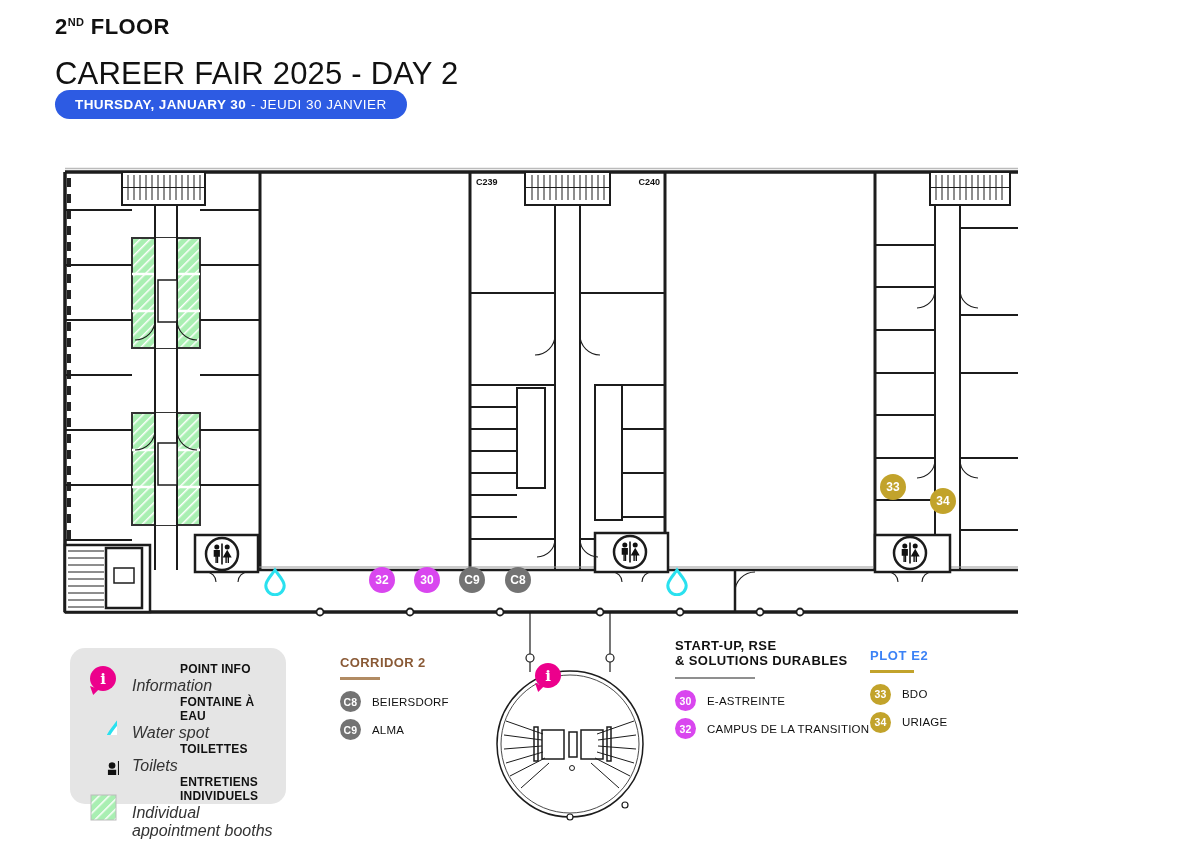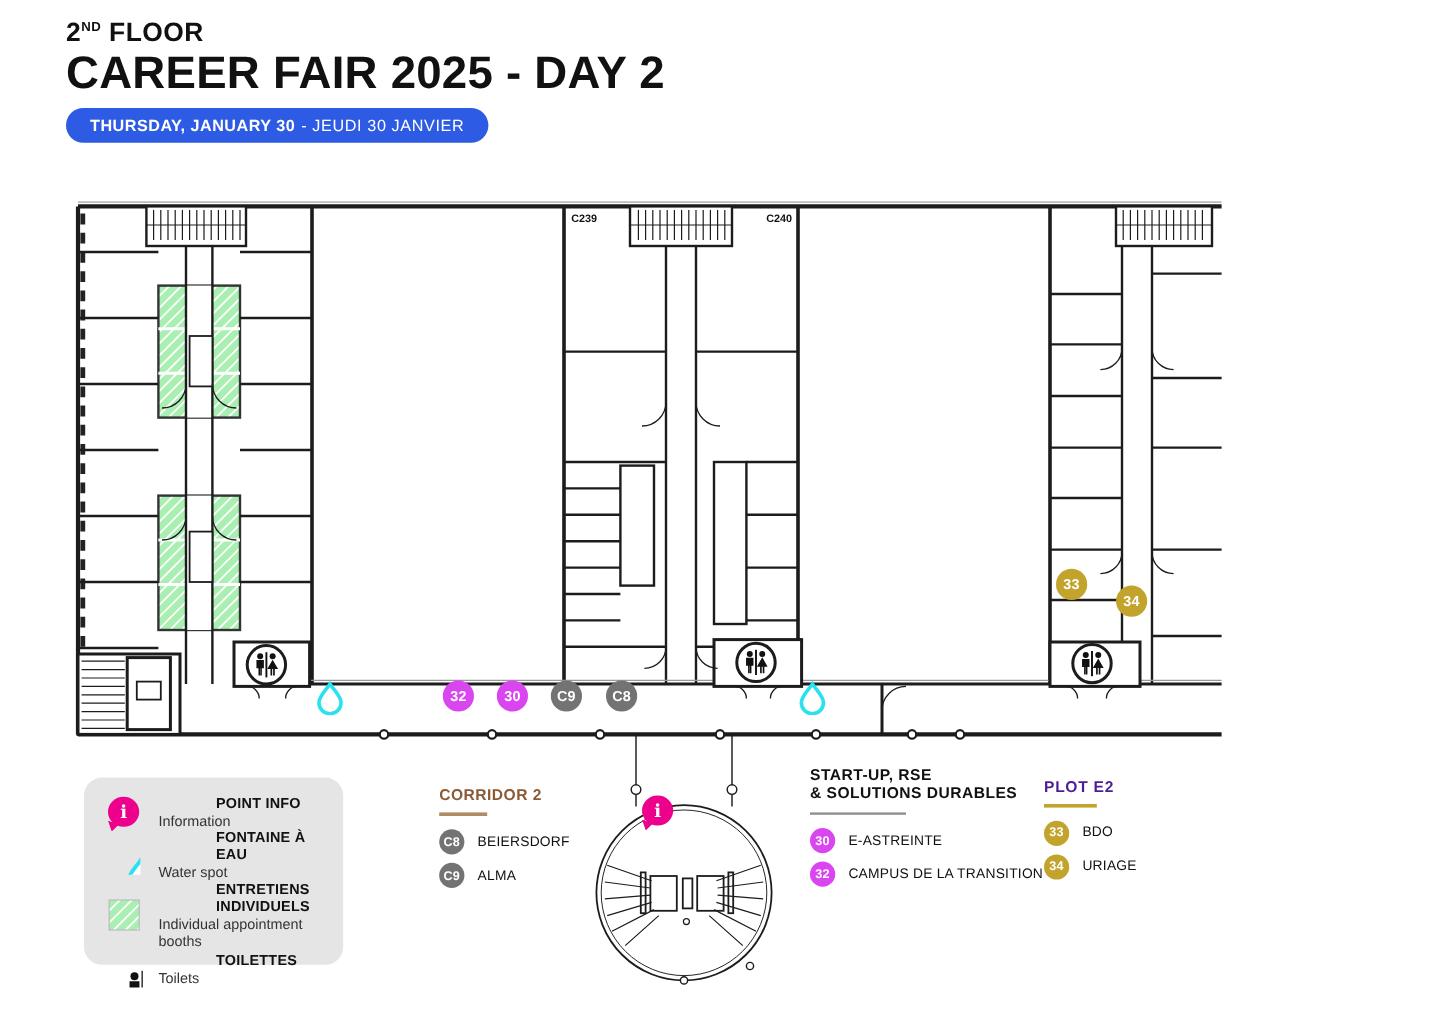--- a/index.html
+++ b/index.html
@@ -2,21 +2,21 @@
 <html><head>
 <meta charset="utf-8">
 <style>
   html,body{margin:0;padding:0;background:#fff;}
   .page{position:relative;width:1018px;height:843px;background:#fff;overflow:hidden;
         font-family:"Liberation Sans",sans-serif;color:#111;}
   
   .hdr{position:absolute;left:55px;top:14px;}
   .floor-line{font-size:22px;font-weight:800;letter-spacing:.4px;}
   .floor-line sup{font-size:11px;vertical-align:8px;}
-  .main-title{font-size:38px;font-weight:700;letter-spacing:.2px;margin-top:0;}
+  .main-title{font-size:31px;font-weight:400;letter-spacing:.2px;margin-top:16px;}
   .date-pill{position:absolute;left:55px;top:90px;height:29px;min-width:340px;box-sizing:border-box;
              background:#2d5be3;border-radius:16px;display:inline-flex;align-items:center;
              padding:12px 20px;color:#fff;font-size:13.5px;white-space:nowrap;}
   .date-pill .b{font-weight:800;letter-spacing:.4px;}
   .date-pill .l{font-weight:400;margin-left:5px;letter-spacing:.5px;}
   
   .plan-svg{position:absolute;left:60px;top:160px;}
   
   .badge{position:absolute;width:26px;height:26px;border-radius:50%;display:flex;align-items:center;
          justify-content:center;color:#fff;font-weight:700;font-size:12px;letter-spacing:.2px;}
@@ -28,30 +28,30 @@
   .info-bubble::after{content:"";position:absolute;left:0;bottom:-4px;width:9px;height:9px;
                background:#ec008c;clip-path:polygon(0 0,100% 35%,35% 100%);}
   .info-plan{position:absolute;left:535px;top:663px;}
   
   .keybox{position:absolute;left:70px;top:648px;width:216px;height:156px;background:#e5e5e5;
           border-radius:15px;box-sizing:border-box;padding:14px 10px 10px 16px;
           display:flex;flex-direction:column;justify-content:space-between;}
   .key-row{display:flex;align-items:center;gap:12px;}
   .key-ic{flex:0 0 34px;display:flex;justify-content:center;}
   .key-title{font-size:12px;font-weight:800;letter-spacing:.2px;margin-left:48px;}
-  .key-sub{font-size:12px;color:#333;margin-top:1px;}
+  .key-sub{font-size:16px;font-style:italic;color:#333;margin-top:1px;}
   
   .sec{position:absolute;}
   .sec-title{font-size:13px;font-weight:800;letter-spacing:.4px;}
   .sec-rule{height:3px;border:0;margin:7px 0 11px 0;}
   .sec-row{display:flex;align-items:center;gap:11px;margin-bottom:7px;}
   .sec-label{font-size:11.5px;letter-spacing:.2px;color:#111;}
   .c2 .sec-title{color:#8a5a36;} .c2 .sec-rule{width:40px;background:#b18b63;}
   .su .sec-rule{width:80px;background:#8f8f8f;height:2px;margin-top:9px;}
-  .pe .sec-title{color:#4c1d95;letter-spacing:.6px;} .pe .sec-rule{width:44px;background:#c2a32b;height:2.5px;}
+  .pe .sec-title{color:#3b82f6;letter-spacing:.6px;} .pe .sec-rule{width:44px;background:#c2a32b;height:2.5px;}
 </style>
 </head>
 <body>
 
 <div class="page">
 
   <div class="hdr">
     <div class="floor-line"><span>2</span><sup>ND</sup><span> FLOOR</span></div>
     <div class="main-title">CAREER FAIR 2025 - DAY 2</div>
   </div>
@@ -231,43 +231,43 @@
             <use href="#drop"></use>
           </svg>
       </span>
       <span>
         <div class="key-title">FONTAINE À EAU</div>
         <div class="key-sub">Water spot</div>
       </span>
     </div>
     <div class="key-row">
       <span class="key-ic">
+        <svg width="32" height="32" viewBox="-12 -12 24 24">
+            <use href="#wc"></use>
+          </svg>
+      </span>
+      <span>
+        <div class="key-title">TOILETTES</div>
+        <div class="key-sub">Toilets</div>
+      </span>
+    </div>
+    <div class="key-row">
+      <span class="key-ic">
         <svg width="27" height="27">
             <rect x="1" y="1" width="25" height="25" fill="url(#booths)" stroke="#bbbbbb"></rect>
           </svg>
       </span>
       <span>
         <div class="key-title">ENTRETIENS INDIVIDUELS</div>
         <div class="key-sub">Individual appointment booths</div>
       </span>
     </div>
-    <div class="key-row">
-      <span class="key-ic">
-        <svg width="32" height="32" viewBox="-12 -12 24 24">
-            <use href="#wc"></use>
-          </svg>
-      </span>
-      <span>
-        <div class="key-title">TOILETTES</div>
-        <div class="key-sub">Toilets</div>
-      </span>
-    </div>
-  </div>
-
-  <div class="sec c2" style="left:366px;top:655px;">
+  </div>
+
+  <div class="sec c2" style="left:340px;top:655px;">
     <div class="sec-title">CORRIDOR 2</div>
     <hr class="sec-rule">
     <div class="sec-row">
       <span class="badge sm b-brown">C8</span>
       <span class="sec-label">BEIERSDORF</span>
     </div>
     <div class="sec-row">
       <span class="badge sm b-brown">C9</span>
       <span class="sec-label">ALMA</span>
     </div>

